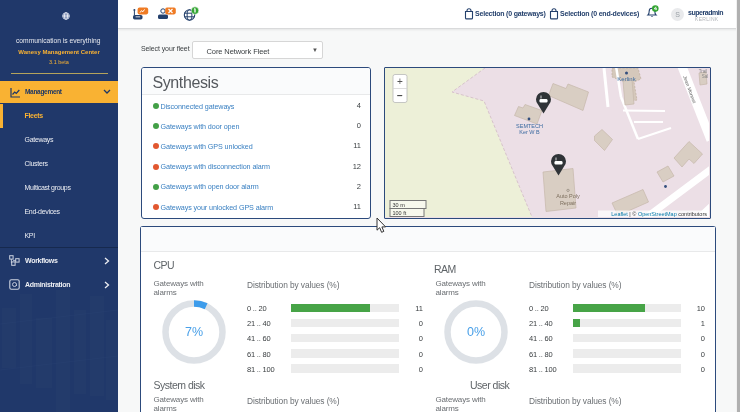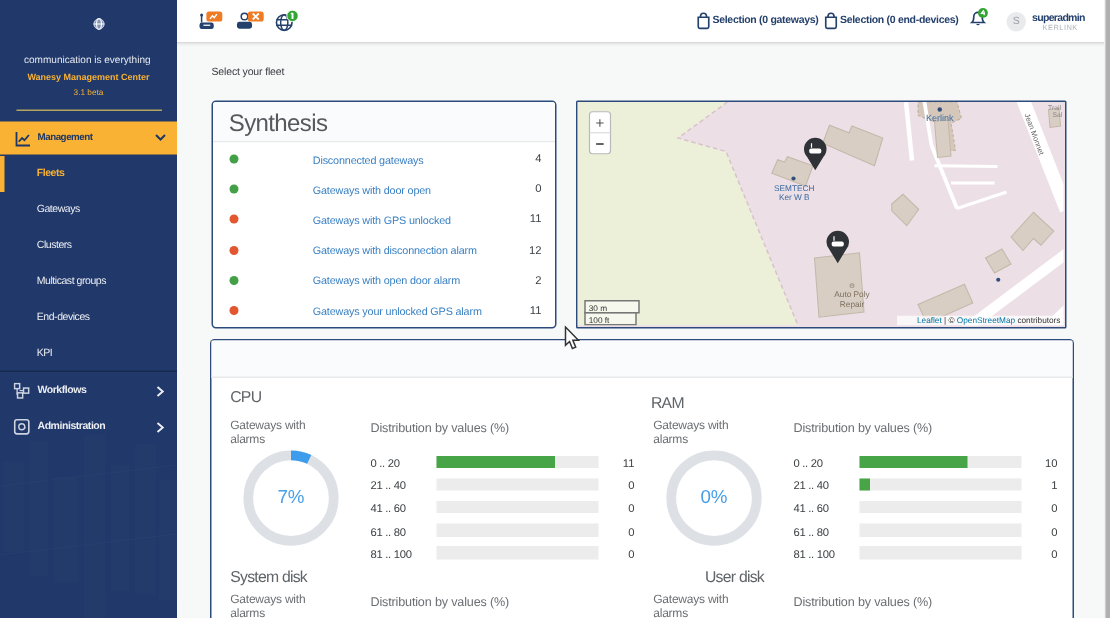--- a/index.html
+++ b/index.html
@@ -128,20 +128,24 @@
     <rect x="0.8" y="0.8" width="9.4" height="9.4" rx="1.5" fill="none" stroke="#cdd3e0" stroke-width="1.1"></rect>
     <circle cx="5.5" cy="5.5" r="2" fill="none" stroke="#cdd3e0" stroke-width="0.9"></circle>
     <path d="M7.5 5.5 v1.4" stroke="#cdd3e0" stroke-width="0.9"></path>
   </svg>
   <div class="abs" style="left:25px; top:281px; font-size:7px; letter-spacing:-0.3px; font-weight:bold; color:#eceef3;">Administration</div>
   <svg class="abs" style="left:104px; top:280.5px;" width="6" height="8" viewBox="0 0 6 8">
       <path d="M1 1 l3.5 3 -3.5 3" stroke="#eceef3" stroke-width="1.3" fill="none"></path>
     </svg>
 
   <div class="abs" style="left:141px; top:44.5px; font-size:7px; letter-spacing:-0.1px; color:#3c4043;">Select your fleet</div>
+  <div class="abs" style="left:192px; top:40.5px; width:131px; height:18.5px; background:#fff; border:1px solid #d6d6d6; border-radius:2px;">
+    <div class="abs" style="left:13.5px; top:5px; font-size:7.5px; letter-spacing:-0.1px; color:#3c4043;">Core Network Fleet</div>
+    <div class="abs" style="right:4px; top:5.5px; font-size:6px; color:#555;">▼</div>
+  </div>
 
   <div class="abs" style="left:141px; top:66.5px; width:230px; height:152px; background:#fff; border:1.5px solid #2c4a7c; border-radius:3px;">
     <div class="abs" style="left:0; top:0; width:100%; height:27.5px; background:#fafbfc; border-bottom:1px solid #e8e9ea; border-radius:2px 2px 0 0;"></div>
     <div class="abs" style="left:10.5px; top:6.5px; font-size:16px; letter-spacing:-0.4px; color:#55595e;">Synthesis</div>
     <div class="abs" style="left:0; top:28.5px; width:100%;">
       <div class="srow" style="top:0;">
           <span class="dot" style="background:#43a047;"></span>
           <span class="slink">Disconnected gateways</span>
           <span class="snum">4</span>
         </div>
@@ -168,21 +172,21 @@
       <div class="srow" style="top:101px;">
           <span class="dot" style="background:#e2572f;"></span>
           <span class="slink">Gateways your unlocked GPS alarm</span>
           <span class="snum">11</span>
         </div>
     </div>
   </div>
   <style>
     .srow { position:absolute; left:0; width:100%; height:20.2px; }
     .dot { position:absolute; left:11px; top:7px; width:6px; height:6px; border-radius:50%; }
-    .slink { position:absolute; left:18.5px; top:5.5px; font-size:7.2px; letter-spacing:-0.1px; color:#3a80c2;margin-left:48px; }
+    .slink { position:absolute; left:18.5px; top:5.5px; font-size:7.2px; letter-spacing:-0.1px; color:#3a80c2; }
     .snum { position:absolute; right:9px; top:5px; font-size:7.5px; color:#3c4043; }
   </style>
 
   <div class="abs" style="left:384px; top:66.5px; width:327px; height:152px; border:1.5px solid #2c4a7c; border-radius:1px; background:#ecdfe6; overflow:hidden;">
     <svg width="324" height="149" viewBox="0 0 324 149" style="position:absolute; left:0; top:0;">
       <rect x="0" y="0" width="324" height="149" fill="#ecdfe6"></rect>
 
       <polygon points="0,0 100,0 67,24 99,33 147,149 0,149" fill="#edf0d8"></polygon>
       <path d="M100,0 67,24 99,33 147,149" fill="none" stroke="#d7c3cb" stroke-width="1" stroke-dasharray="3,2"></path>
 

